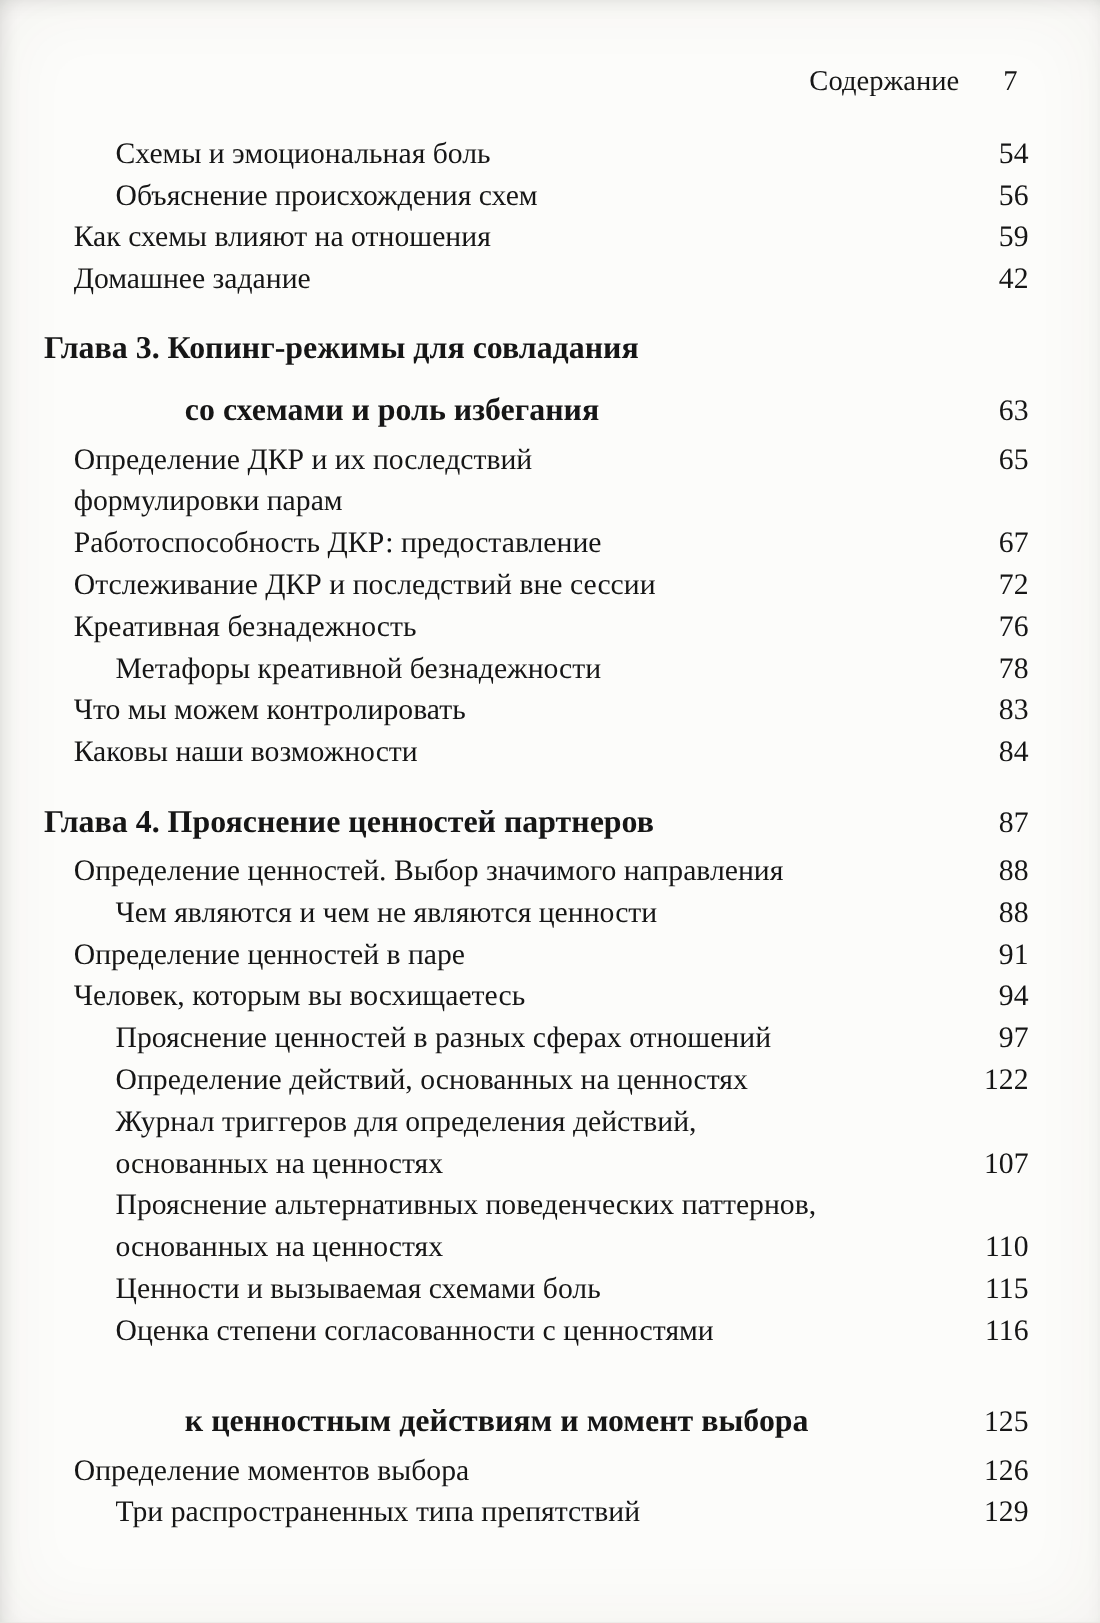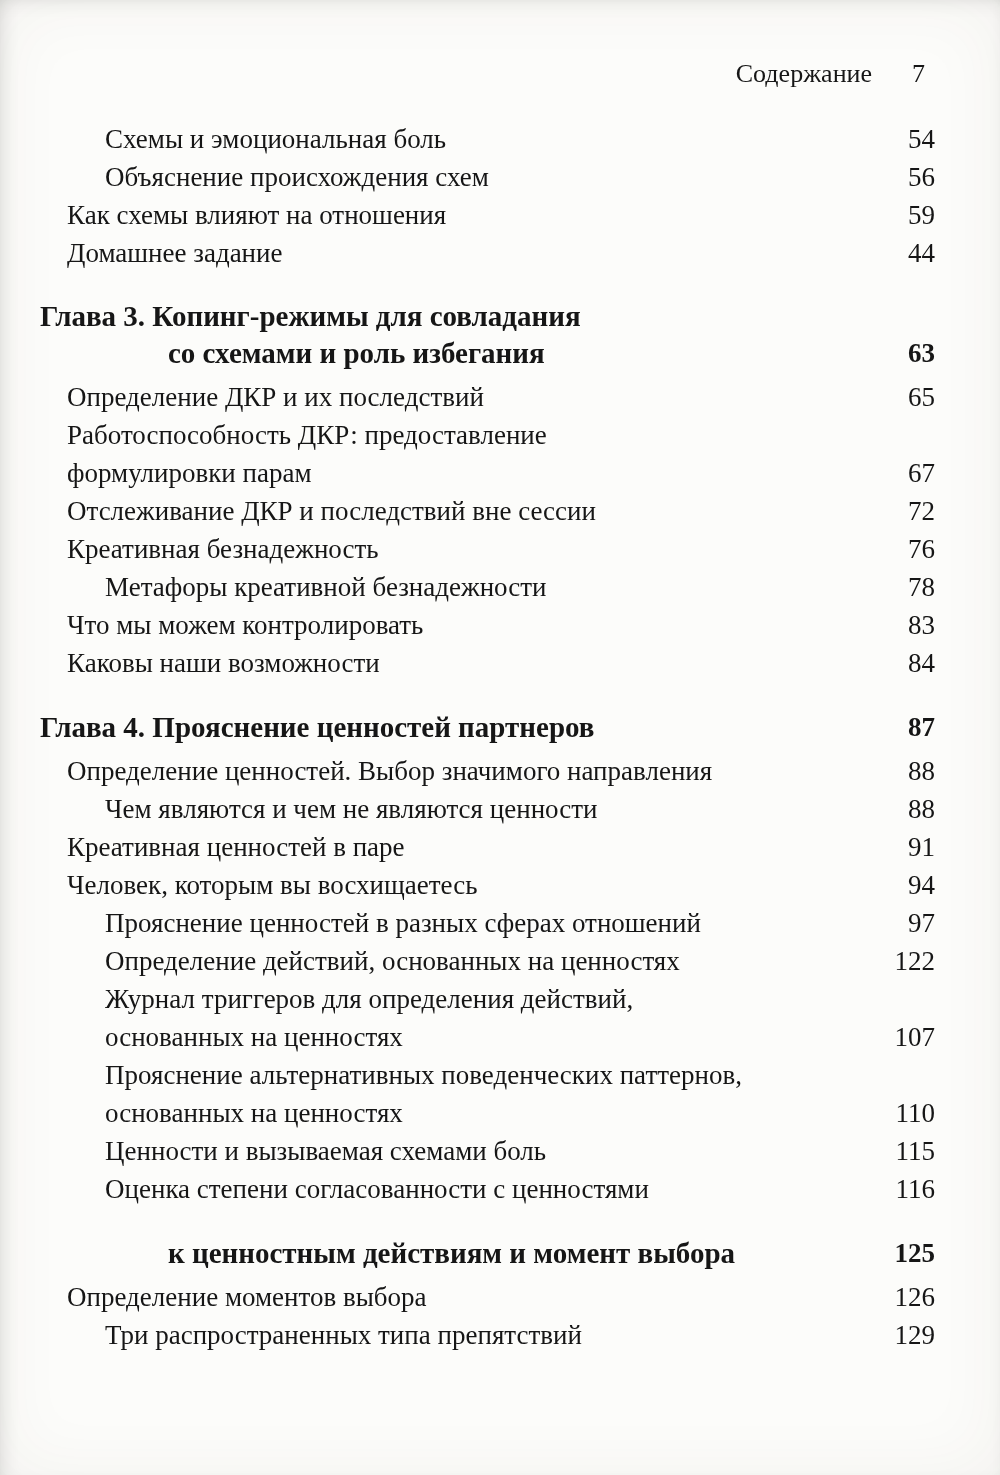--- a/index.html
+++ b/index.html
@@ -56,23 +56,23 @@
     text-align: right;
   }
   .level-main .label { padding-left: 27px; }
   .level-sub  .label { padding-left: 65px; }
   .level-chapter {
     font-weight: bold;
     font-size: 29px;
     line-height: 37px;
     margin: 26px 0 6px 0;
   }
-  .level-chapter .line.cont { padding-left: 128px; }
+  .level-chapter .line.cont { padding-left: 128px; margin-top: 20px; }
   .level-chapter .num {
-    font-weight: bold;
+    font-weight: normal;
     font-size: 27px;
     line-height: 38px;
   }
 </style>
 </head>
 <body>
 
 <div class="page">
   <div class="running-head">
     <span>Содержание</span>
@@ -94,39 +94,39 @@
       <div class="entry level-main">
         <div class="label">
           <span class="line">Как схемы влияют на отношения</span>
         </div>
         <div class="num">59</div>
       </div>
       <div class="entry level-main">
         <div class="label">
           <span class="line">Домашнее задание</span>
         </div>
-        <div class="num">44</div>
+        <div class="num">42</div>
       </div>
       <div class="entry level-chapter">
         <div class="label">
           <span class="line">Глава 3. Копинг-режимы для совладания</span>
           <span class="line cont">со схемами и роль избегания</span>
         </div>
         <div class="num">63</div>
       </div>
       <div class="entry level-main">
         <div class="label">
           <span class="line">Определение ДКР и их последствий</span>
         </div>
         <div class="num">65</div>
       </div>
       <div class="entry level-main">
         <div class="label">
+          <span class="line cont">формулировки парам</span>
           <span class="line">Работоспособность ДКР: предоставление</span>
-          <span class="line cont">формулировки парам</span>
         </div>
         <div class="num">67</div>
       </div>
       <div class="entry level-main">
         <div class="label">
           <span class="line">Отслеживание ДКР и последствий вне сессии</span>
         </div>
         <div class="num">72</div>
       </div>
       <div class="entry level-main">
@@ -166,21 +166,21 @@
         <div class="num">88</div>
       </div>
       <div class="entry level-sub">
         <div class="label">
           <span class="line">Чем являются и чем не являются ценности</span>
         </div>
         <div class="num">88</div>
       </div>
       <div class="entry level-main">
         <div class="label">
-          <span class="line">Креативная ценностей в паре</span>
+          <span class="line">Определение ценностей в паре</span>
         </div>
         <div class="num">91</div>
       </div>
       <div class="entry level-main">
         <div class="label">
           <span class="line">Человек, которым вы восхищаетесь</span>
         </div>
         <div class="num">94</div>
       </div>
       <div class="entry level-sub">

